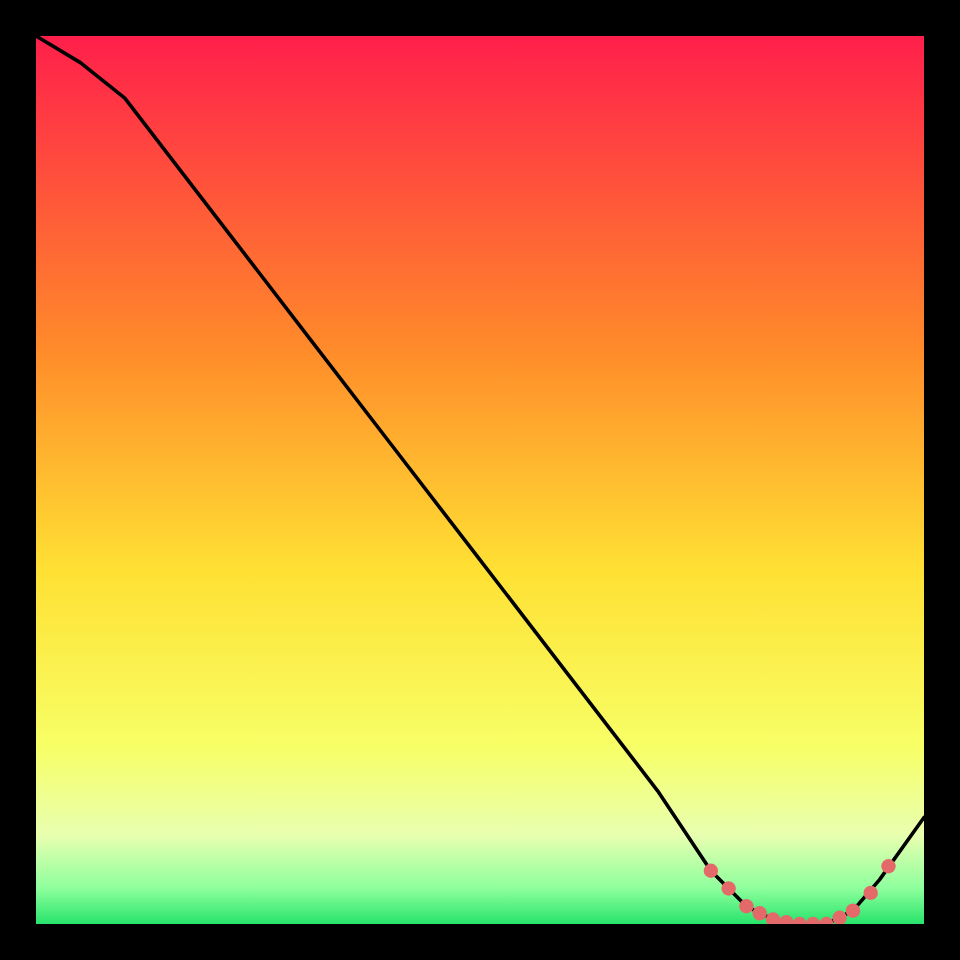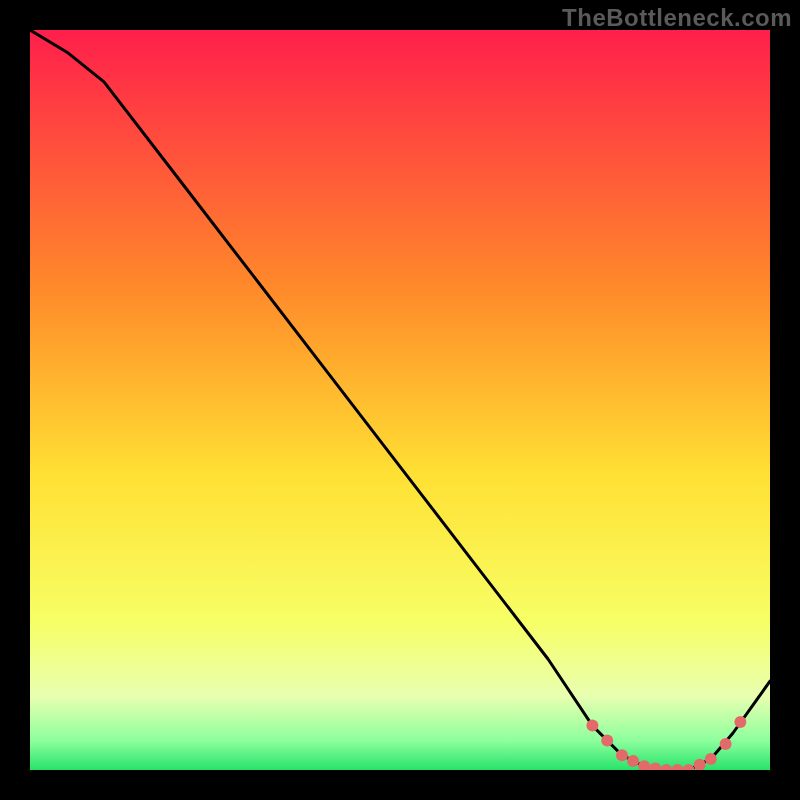--- a/index.html
+++ b/index.html
@@ -39,21 +39,20 @@
     display: block;
     width: 740px;
     height: 740px;
   }
 </style>
 </head>
 <body>
 
 <div class="frame">
 
-  <div class="watermark">TheBottleneck.com</div>
 
   <div class="plot-wrap">
     <svg id="chart-svg" viewBox="0 0 740 740">
       <defs>
         <linearGradient id="bg-grad" x1="0" y1="0" x2="0" y2="1">
             <stop offset="0%" stop-color="#ff1f4b"></stop>
             <stop offset="35%" stop-color="#ff8a2a"></stop>
             <stop offset="60%" stop-color="#ffe033"></stop>
             <stop offset="80%" stop-color="#f7ff66"></stop>
             <stop offset="90%" stop-color="#e8ffb0"></stop>

